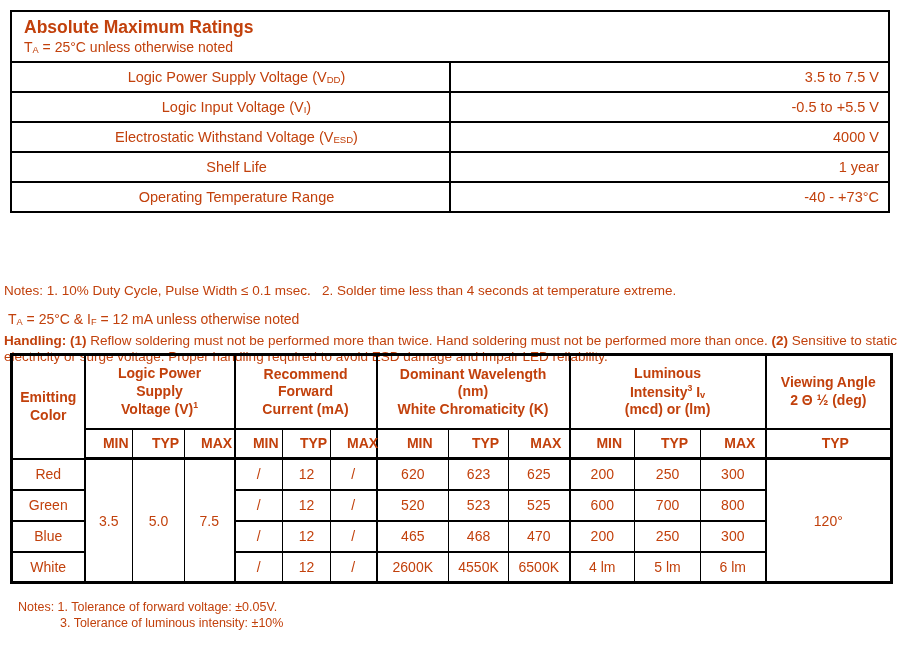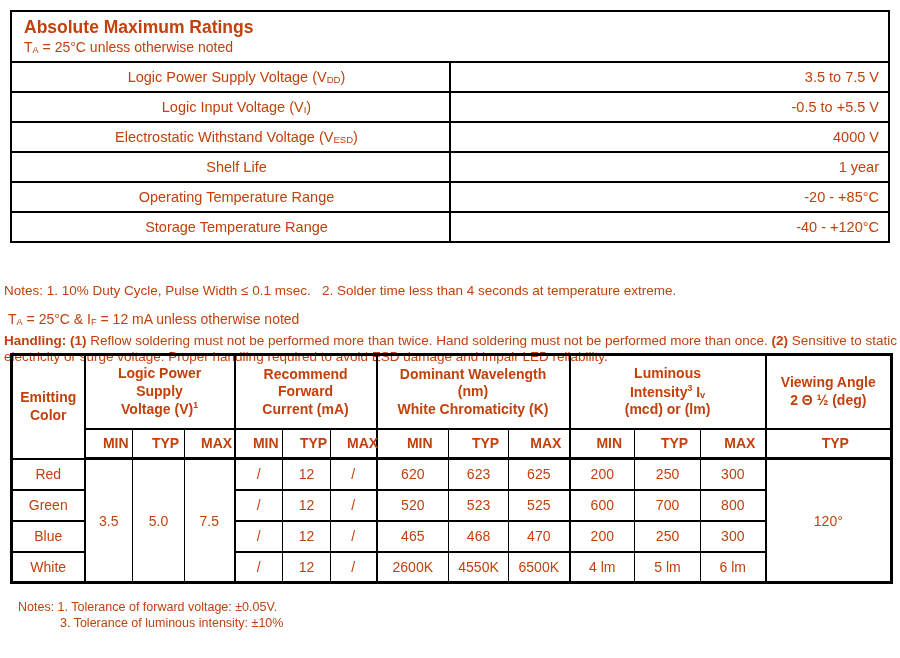--- a/index.html
+++ b/index.html
@@ -99,25 +99,21 @@
       <tr>
         <td class="amr-label"><span>Electrostatic Withstand Voltage (V</span><span class="sb">ESD</span><span>)</span></td>
         <td class="amr-value">4000 V</td>
       </tr>
       <tr>
         <td class="amr-label"><span>Shelf Life</span></td>
         <td class="amr-value">1 year</td>
       </tr>
       <tr>
         <td class="amr-label"><span>Operating Temperature Range</span></td>
-        <td class="amr-value">-20 - +85°C</td>
-      </tr>
-      <tr>
-        <td class="amr-label"><span>Storage Temperature Range</span></td>
-        <td class="amr-value">-40 - +120°C</td>
+        <td class="amr-value">-40 - +73°C</td>
       </tr>
     </tbody>
   </table>
 
   <div class="notes1">
     <div>Notes: 1. 10% Duty Cycle, Pulse Width ≤ 0.1 msec.   2. Solder time less than 4 seconds at temperature extreme.</div>
     <div><b>Handling: (1)</b><span> Reflow soldering must not be performed more than twice. Hand soldering must not be performed more than once. </span><b>(2)</b><span> Sensitive to static electricity or surge voltage. Proper handling required to avoid ESD damage and impair LED reliability.</span></div>
   </div>
 
   <div class="eo-head">

